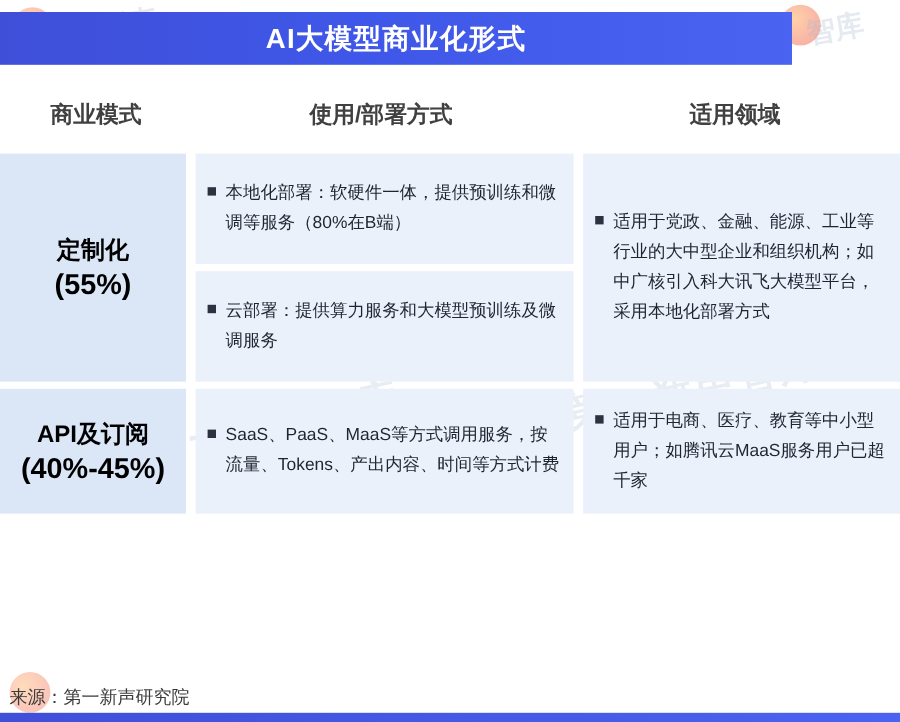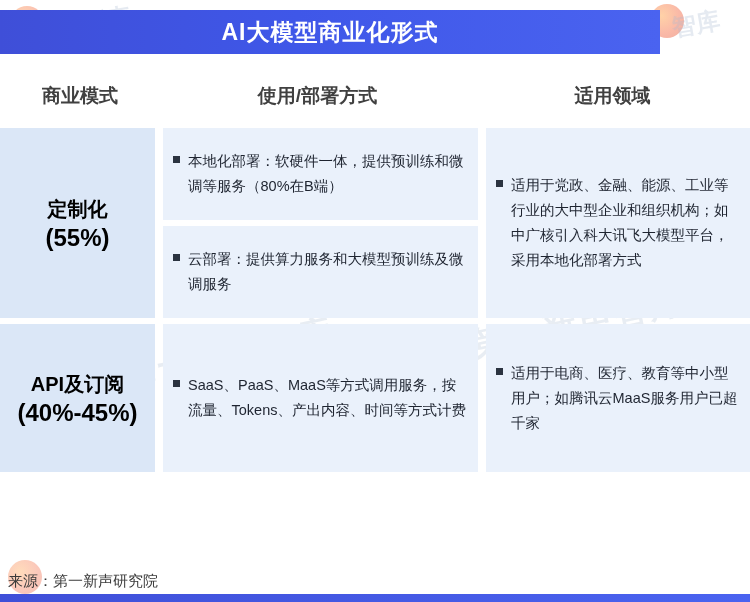--- a/index.html
+++ b/index.html
@@ -160,21 +160,21 @@
   .btext {
     color: #1e2430;
     font-size: 14.5px;
     line-height: 25px;
   }
 
   
   .row-1 { height: 190px; }
   .row-1 .box-a { height: 100px; }
   .row-1 .box-b { height: 84px; }
-  .row-2 { height: 148px; }
+  .row-2 { height: 104px; }
   .row-3 { height: 100px; }
 
   
   .source {
     position: absolute;
     left: 8px;
     top: 572px;
     font-size: 15px;
     color: #3a3a3a;
     z-index: 6;

